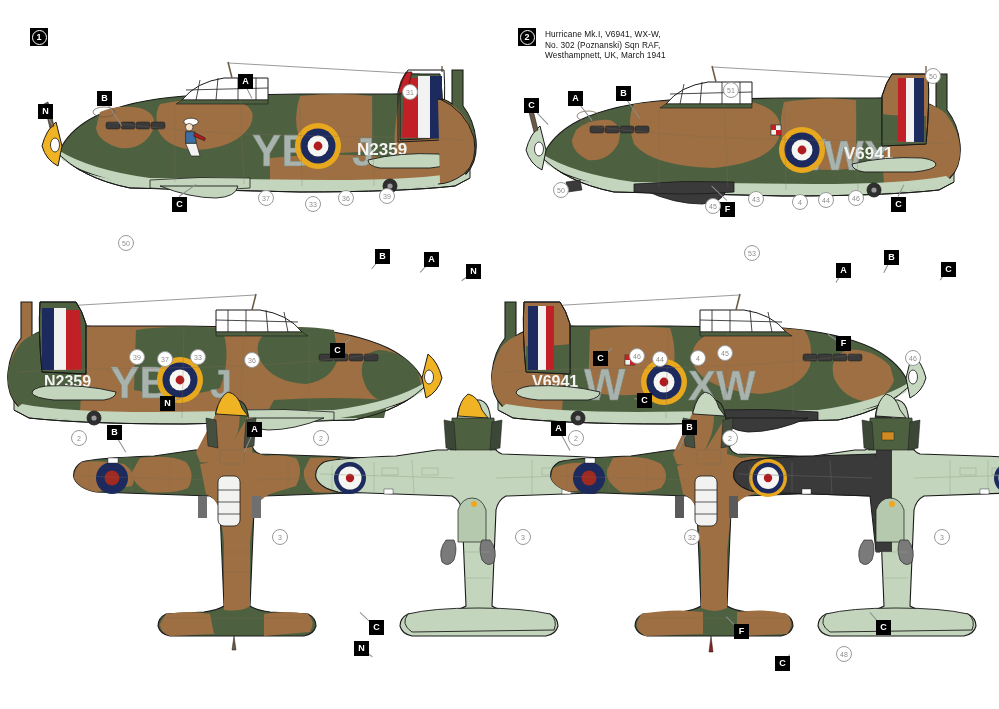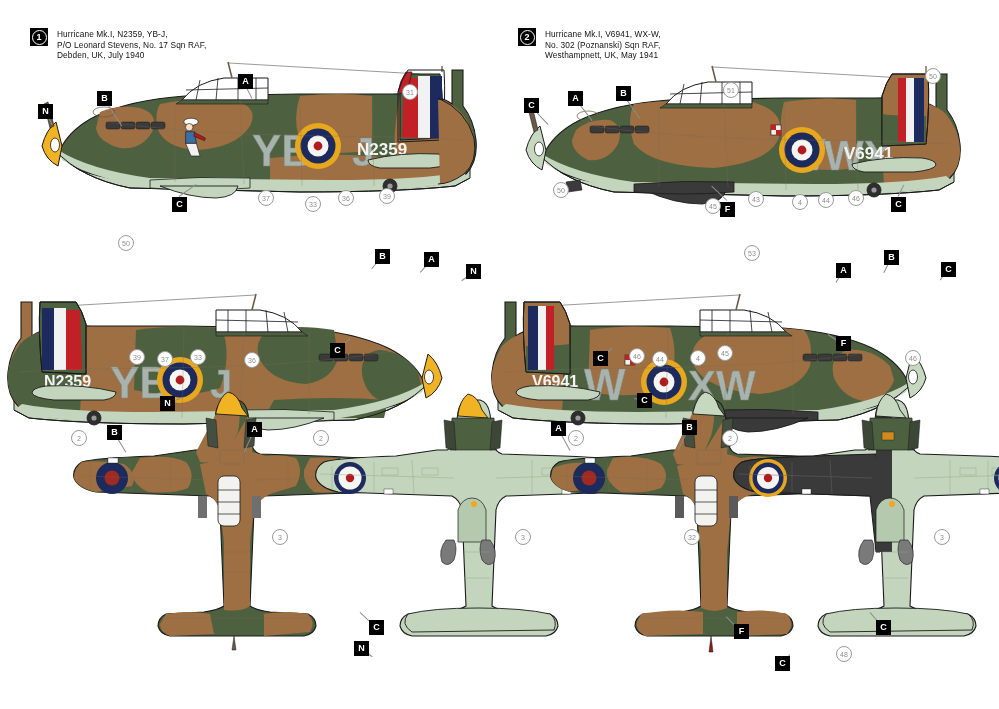--- a/index.html
+++ b/index.html
@@ -565,32 +565,29 @@
     </g>
     <rect x="122" y="97" width="9" height="5" fill="#fff" stroke="#1a1a1a" stroke-width=".4"></rect>
     <rect x="300" y="97" width="9" height="5" fill="#fff" stroke="#1a1a1a" stroke-width=".4"></rect>
   </g>
 </svg>
 
 <div class="caption" style="left:30px;top:28px;">
   <div class="variant-badge">
     <div class="ring">1</div>
   </div>
-  <div class="cap-lines">Hurricane Mk.I, N2359, YB-J,
-P/O Leonard Stevens, No. 17 Sqn RAF,
-Debden, UK, July 1940</div>
 </div>
 
 <div class="caption" style="left:518px;top:28px;">
   <div class="variant-badge">
     <div class="ring">2</div>
   </div>
   <div class="cap-lines">Hurricane Mk.I, V6941, WX-W,
 No. 302 (Poznanski) Sqn RAF,
-Westhampnett, UK, May 1941</div>
+Westhampnett, UK, March 1941</div>
 </div>
 
 <div id="callout-layer">
       <div class="lbox" style="left: 38px; top: 104px;">
         <span>N</span>
       </div>
       <div class="lbox" style="left: 97px; top: 91px;">
         <span>B</span>
       </div>
       <div class="lbox" style="left: 238px; top: 74px;">

